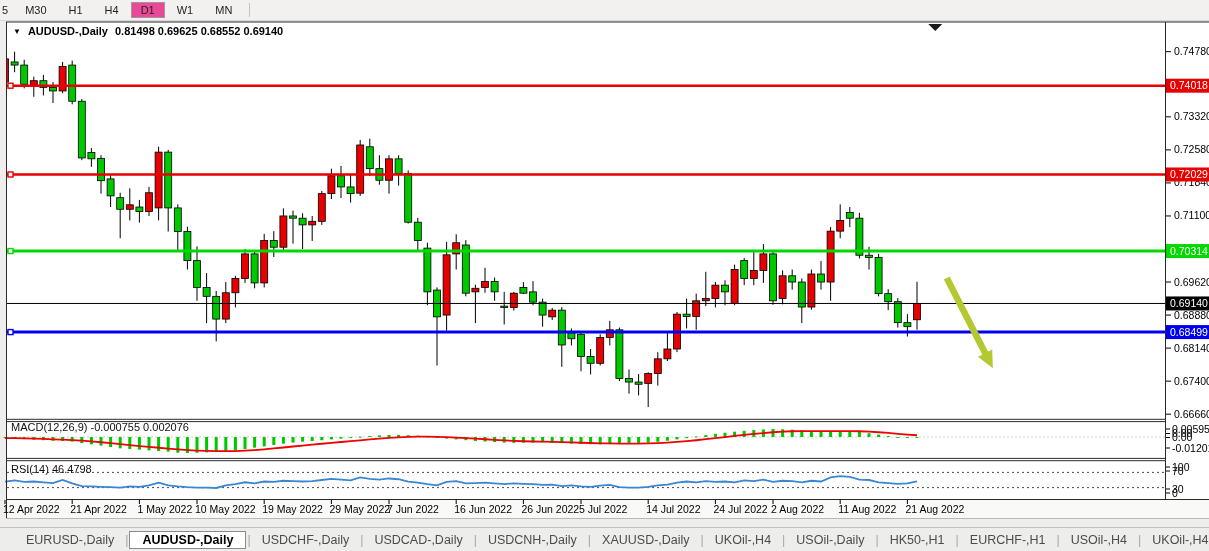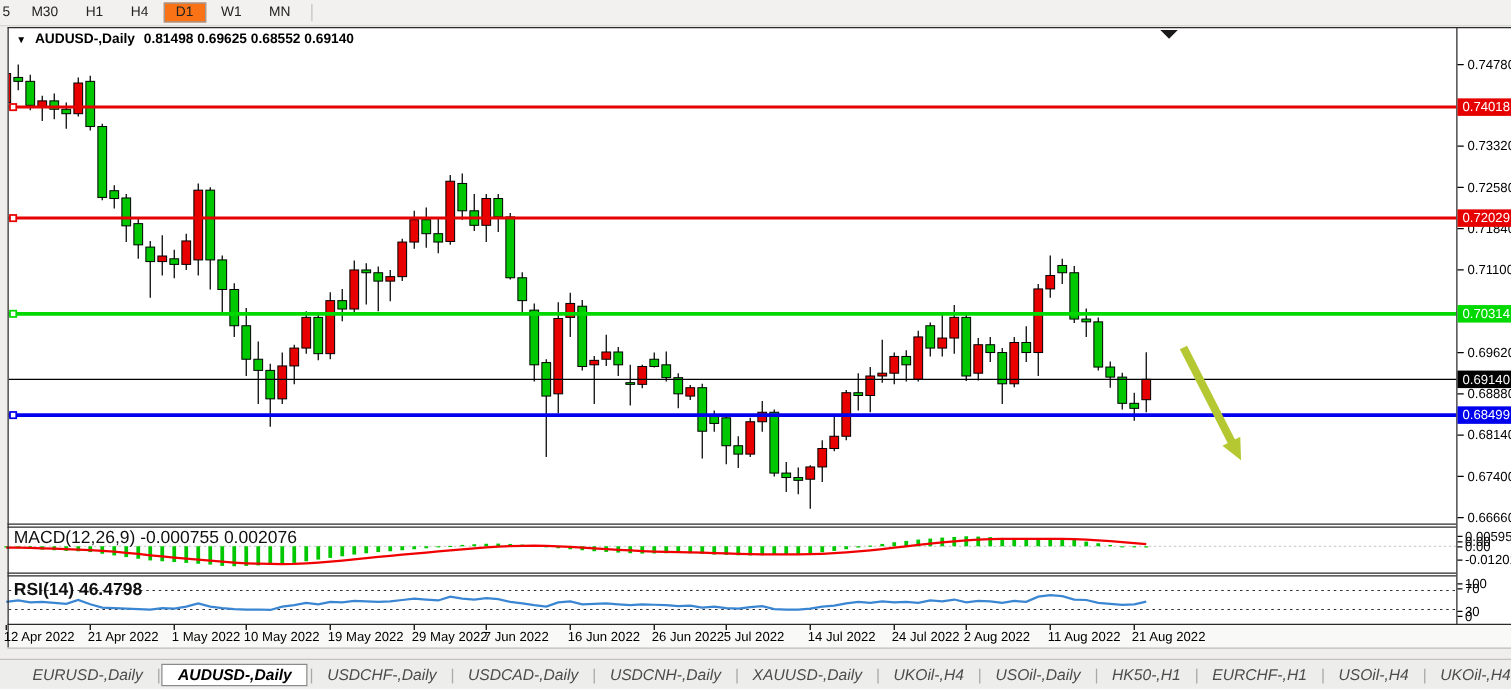--- a/index.html
+++ b/index.html
@@ -3,35 +3,35 @@
 <meta charset="utf-8">
 <style>
   html,body{margin:0;padding:0;background:#efefef;}
   .screen{position:relative;width:1209px;height:551px;background:#efeeec;overflow:hidden;
           font-family:"Liberation Sans",sans-serif;}
   
   .toolbar{position:absolute;top:0;left:0;width:100%;height:20px;background:#f2f1f0;
            border-bottom:1px solid #d9d7d3;display:flex;align-items:center;}
   .tfbtn{font-size:11px;color:#222;padding:1px 9px;margin:0 1px;border:1px solid transparent;
          cursor:default;white-space:nowrap;}
-  .tfbtn.active{background:#f97316;border:1px solid #9a9a9a;}
+  .tfbtn.active{background:#ec4899;border:1px solid #9a9a9a;}
   .tfbtn.clipped{padding:1px 4px 1px 1px;margin-left:0;}
   .tb-sep{width:1px;height:14px;background:#c6c4c0;margin:0 6px;}
   
   .chart-title{position:absolute;left:13px;top:25px;font-size:11px;font-weight:700;color:#000;
                display:flex;gap:7px;align-items:center;z-index:5;}
   .chart-title .dd{font-size:8px;font-weight:400;}
-  .ind-label{position:absolute;font-size:14px;color:#101010;z-index:5;white-space:nowrap;}
+  .ind-label{position:absolute;font-size:11px;color:#101010;z-index:5;white-space:nowrap;}
   #macd-label{left:11px;top:421px;}
-  #rsi-label{left:11px;top:463px;font-weight:bold;}
+  #rsi-label{left:11px;top:463px;}
   svg{position:absolute;left:0;top:0;}
   
   .tabbar{position:absolute;left:0;bottom:0;width:100%;height:24px;background:#ededec;
           border-top:1px solid #c2c1bf;display:flex;align-items:center;padding-left:16px;
-          box-sizing:border-box;font-size:12.5px;color:#4c4c4c;font-style:italic;}
+          box-sizing:border-box;font-size:12.5px;color:#4c4c4c;}
   .tab{padding:2px 10px;white-space:nowrap;cursor:default;}
   .tab.active{background:#ffffff;border:1px solid #8a8a8a;color:#000;font-weight:700;
               padding:1px 12px;}
   .tab-sep{color:#a9a9a9;padding:0 1px;}
 </style>
 </head>
 <body>
 
 <div class="screen">
 

